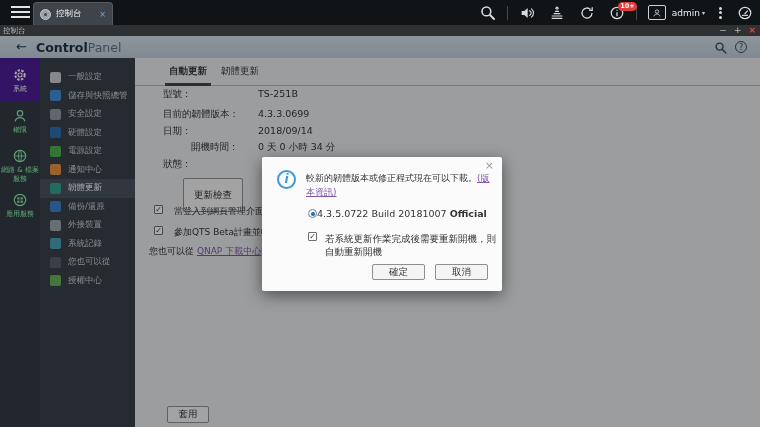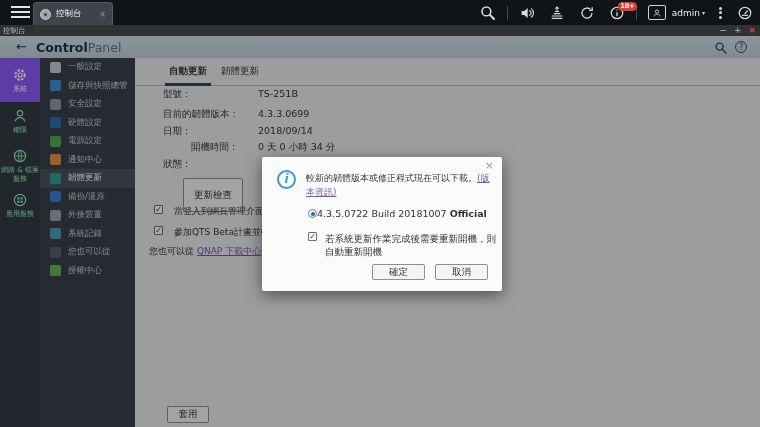--- a/index.html
+++ b/index.html
@@ -49,22 +49,22 @@
   .hdr-ic svg { width:100%; height:100%; }
   .help-circ { position:absolute; top:5px; left:735px; width:12px; height:12px; border:1px solid #3b5068; border-radius:50%;
                color:#32465c; font-size:8px; text-align:center; line-height:11px; cursor:pointer; }
 
   
   .rail { position:absolute; left:0; top:58px; width:40px; height:369px; background:#343a43; }
   .rail-item { position:absolute; left:0; width:40px; display:flex; flex-direction:column; align-items:center;
                color:#86efac; cursor:pointer; text-align:center; }
   .rail-item svg { width:16px; height:16px; margin-bottom:2px; }
   .rail-item .lbl { font-size:7px; line-height:8.5px; }
-  .rail-item.active { background:#8b5cf6; color:#fff; }
-  .menu { position:absolute; left:40px; top:58px; width:95px; height:369px; background:#3a414b; padding-top:0; }
+  .rail-item.active { background:#4c1d95; color:#fff; }
+  .menu { position:absolute; left:40px; top:58px; width:95px; height:369px; background:#3a414b; padding-top:10px; }
   .menu-item { height:18.5px; display:flex; align-items:center; padding-left:10px; cursor:pointer; }
   .menu-item.active { background:#4a535f; }
   .mi { width:11px; height:11px; border-radius:2px; margin-right:7px; flex:none; }
   .menu-item .lbl { font-size:8.5px; color:#c9cdd2; white-space:nowrap; }
   .menu-item.active .lbl { color:#ffffff; }
 
   
   .content { position:absolute; left:135px; top:58px; width:625px; height:369px; background:#e8eaec; }
   .tabbar { position:absolute; left:0; top:0; width:625px; height:28px; border-bottom:1px solid #b3b6ba; }
   .ctab { position:absolute; top:7px; height:21px; font-size:9.5px; color:#3a3d40; padding:0 4px; cursor:pointer; }

